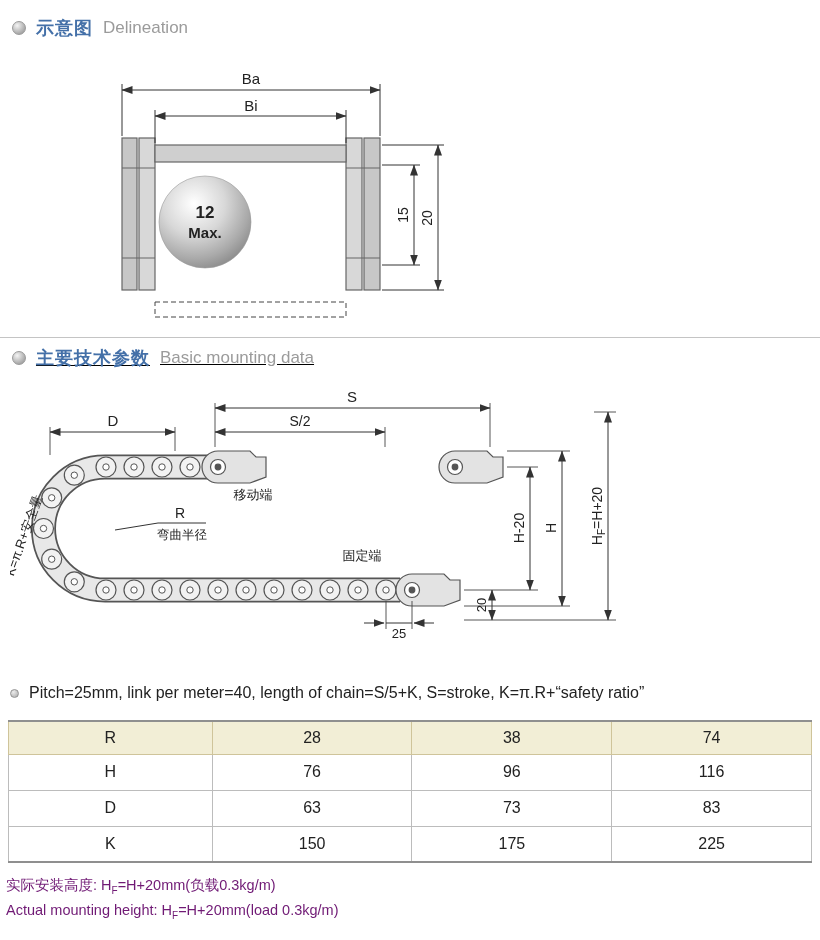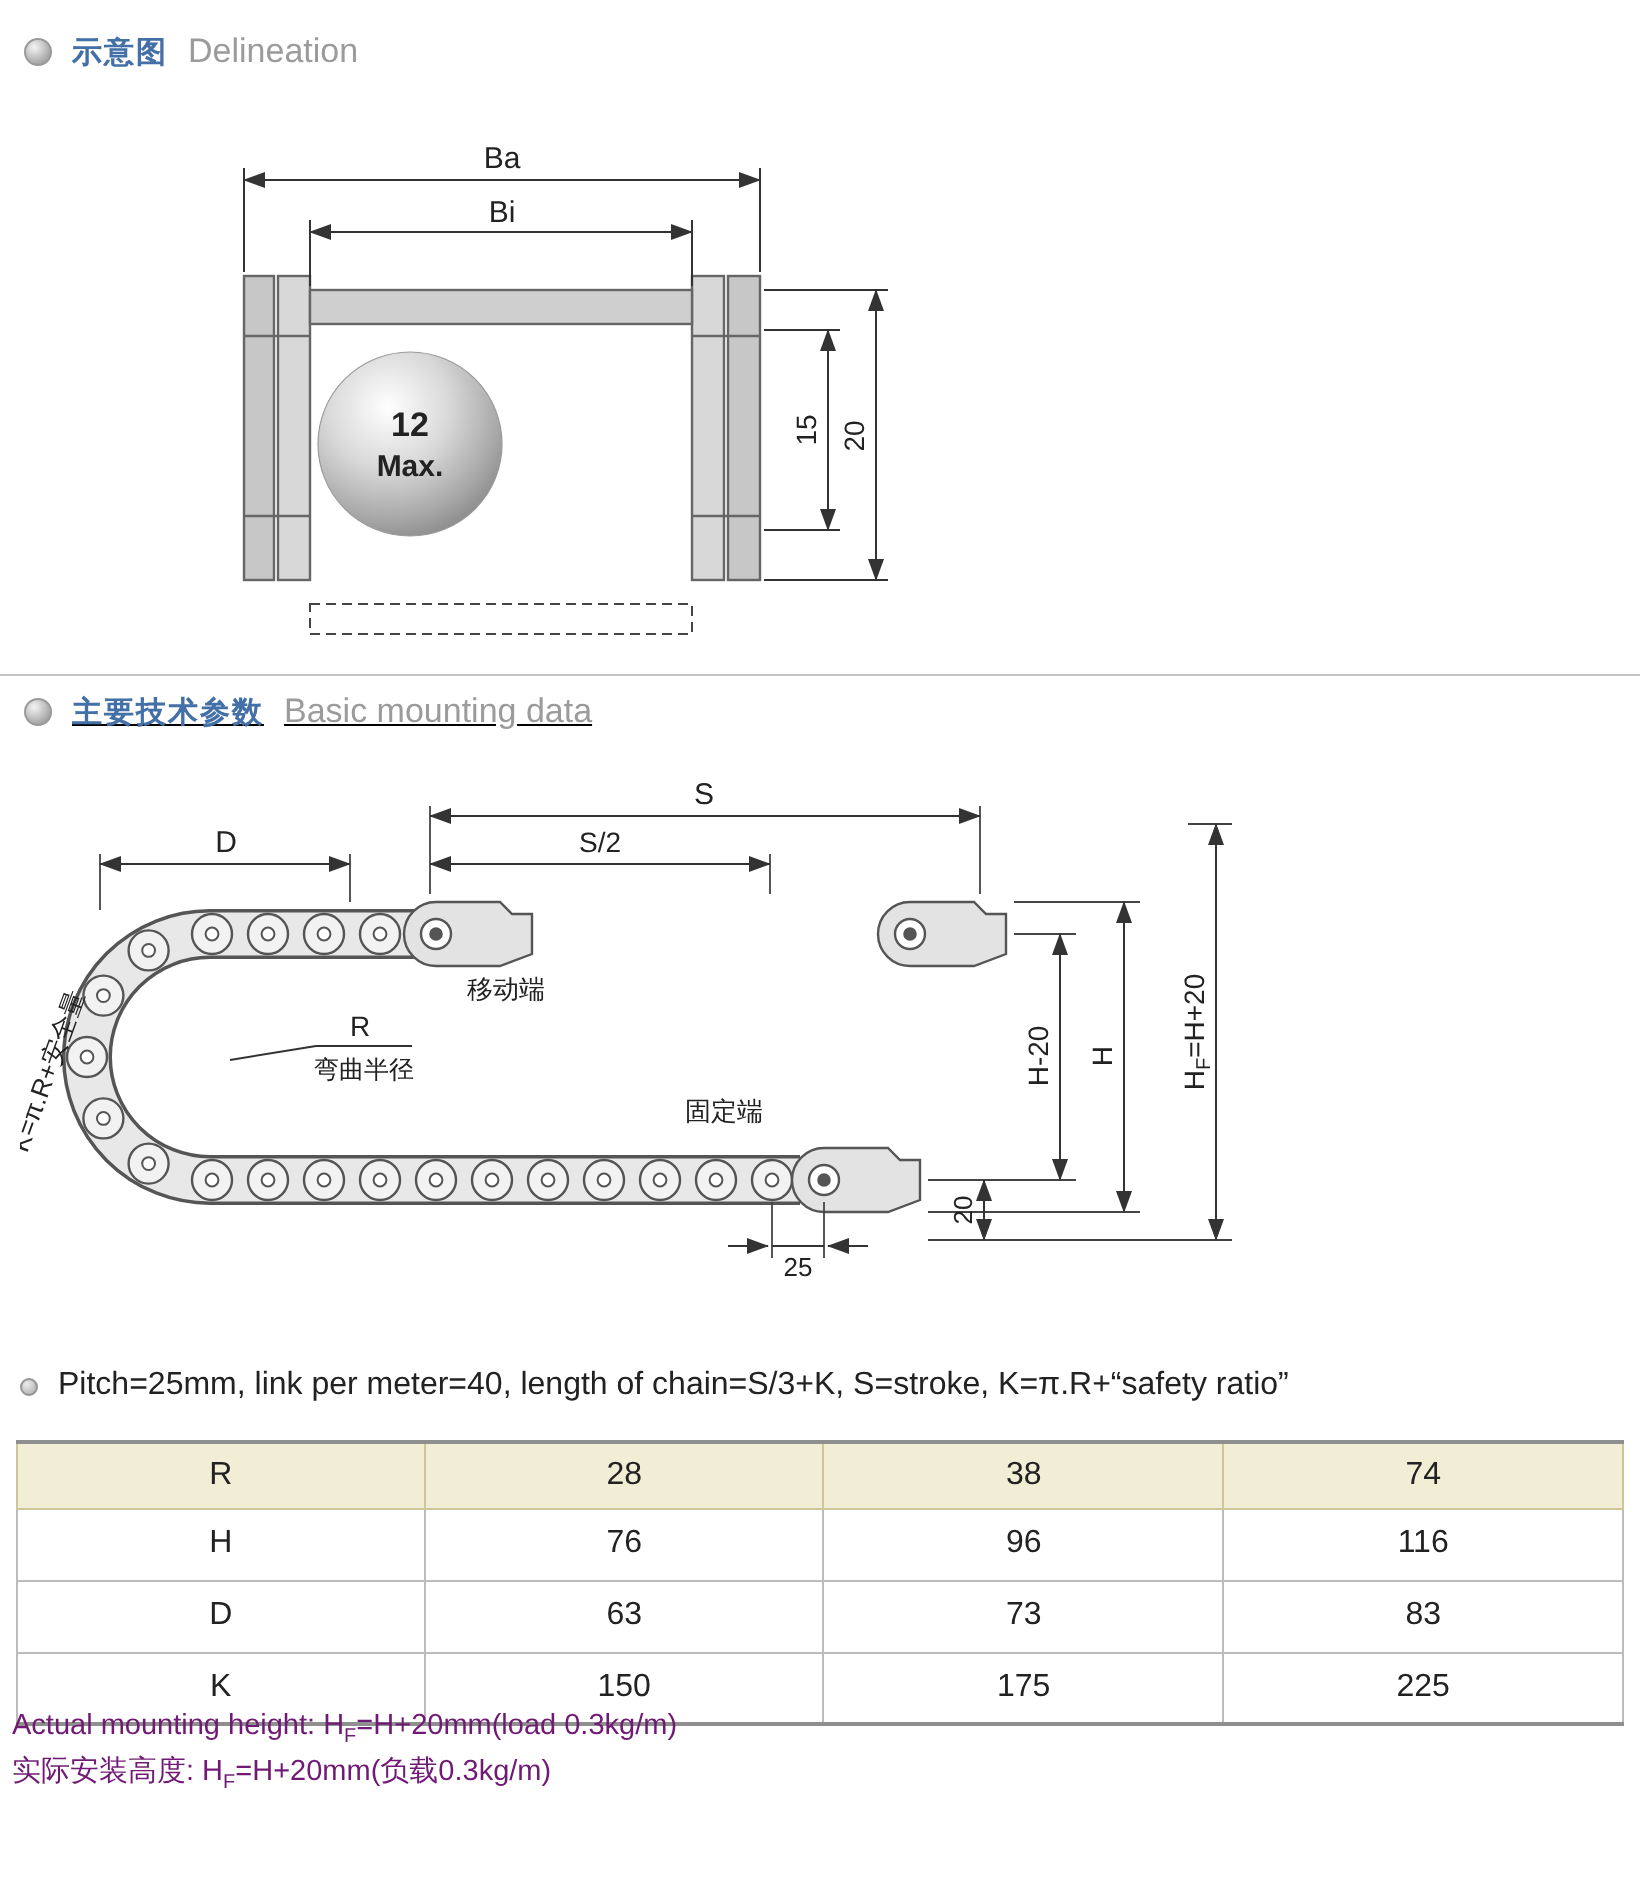--- a/index.html
+++ b/index.html
@@ -4,21 +4,21 @@
 <style>
   * { margin:0; padding:0; box-sizing:border-box; }
   html,body { background:#ffffff; }
   body { width:820px; height:940px; font-family:"Liberation Sans", sans-serif; }
   .page { position:relative; width:820px; height:940px; background:#fff; overflow:hidden; }
 
   .sec-header { position:absolute; left:12px; display:flex; align-items:center; gap:10px; }
   .bullet-lg { width:14px; height:14px; border-radius:50%;
     background:radial-gradient(circle at 35% 30%, #f4f4f4, #b9b9b9 55%, #8c8c8c);
     border:1px solid #9a9a9a; flex:0 0 auto; }
-  .title-zh { font-size:15px; font-weight:bold; color:#4470a8; letter-spacing:1px; }
+  .title-zh { font-size:18px; font-weight:bold; color:#4470a8; letter-spacing:1px; }
   .title-en { font-size:17px; color:#9b9b9b; }
 
   .divider { position:absolute; left:0; top:337px; width:820px; height:1px; background:#c4c4c4; }
 
   .diag1 { position:absolute; left:70px; top:68px; width:420px; height:265px; }
   .diag2 { position:absolute; left:10px; top:385px; width:650px; height:258px; }
 
   .note { position:absolute; left:10px; display:flex; align-items:center; gap:10px;
     font-size:16px; color:#222; }
   .bullet-sm { width:9px; height:9px; border-radius:50%;
@@ -222,21 +222,21 @@
     <text transform="translate(18,152) rotate(-70)" text-anchor="middle" font-size="13">K=π.R+安全量</text>
     <text transform="translate(514,143) rotate(-90)" text-anchor="middle" font-size="14">H-20</text>
     <text transform="translate(546,143) rotate(-90)" text-anchor="middle" font-size="14">H</text>
     <text transform="translate(592,131) rotate(-90)" text-anchor="middle" font-size="14"><tspan>H</tspan><tspan font-size="10" dy="3">F</tspan><tspan dy="-3">=H+20</tspan></text>
     <text transform="translate(476,220) rotate(-90)" text-anchor="middle" font-size="13">20</text>
     <text x="389" y="253" text-anchor="middle" font-size="13">25</text>
   </svg>
 
   <div class="note" style="top:684px;">
     <span class="bullet-sm"></span>
-    <span>Pitch=25mm, link per meter=40, length of chain=S/3+K, S=stroke, K=π.R+“safety ratio”</span>
+    <span>Pitch=25mm, link per meter=40, length of chain=S/5+K, S=stroke, K=π.R+“safety ratio”</span>
   </div>
 
   <table class="spec-table">
     <colgroup>
       <col style="width:204px;">
         <col style="width:200px;">
         <col style="width:200px;">
         <col style="width:200px;">
     </colgroup>
     <tbody>
@@ -263,17 +263,17 @@
       <td>150</td>
       <td>175</td>
       <td>225</td>
     </tr>
   </tbody>
     </table>
 
   <div class="footer-line" style="top:876px;">
     <span>实际安装高度: H</span><sub>F</sub><span>=H+20mm(负载0.3kg/m)</span>
   </div>
-  <div class="footer-line" style="top:855px;">
+  <div class="footer-line" style="top:902px;">
     <span>Actual mounting height: H</span><sub>F</sub><span>=H+20mm(load 0.3kg/m)</span>
   </div>
 
 </div>
 
 </body></html>

